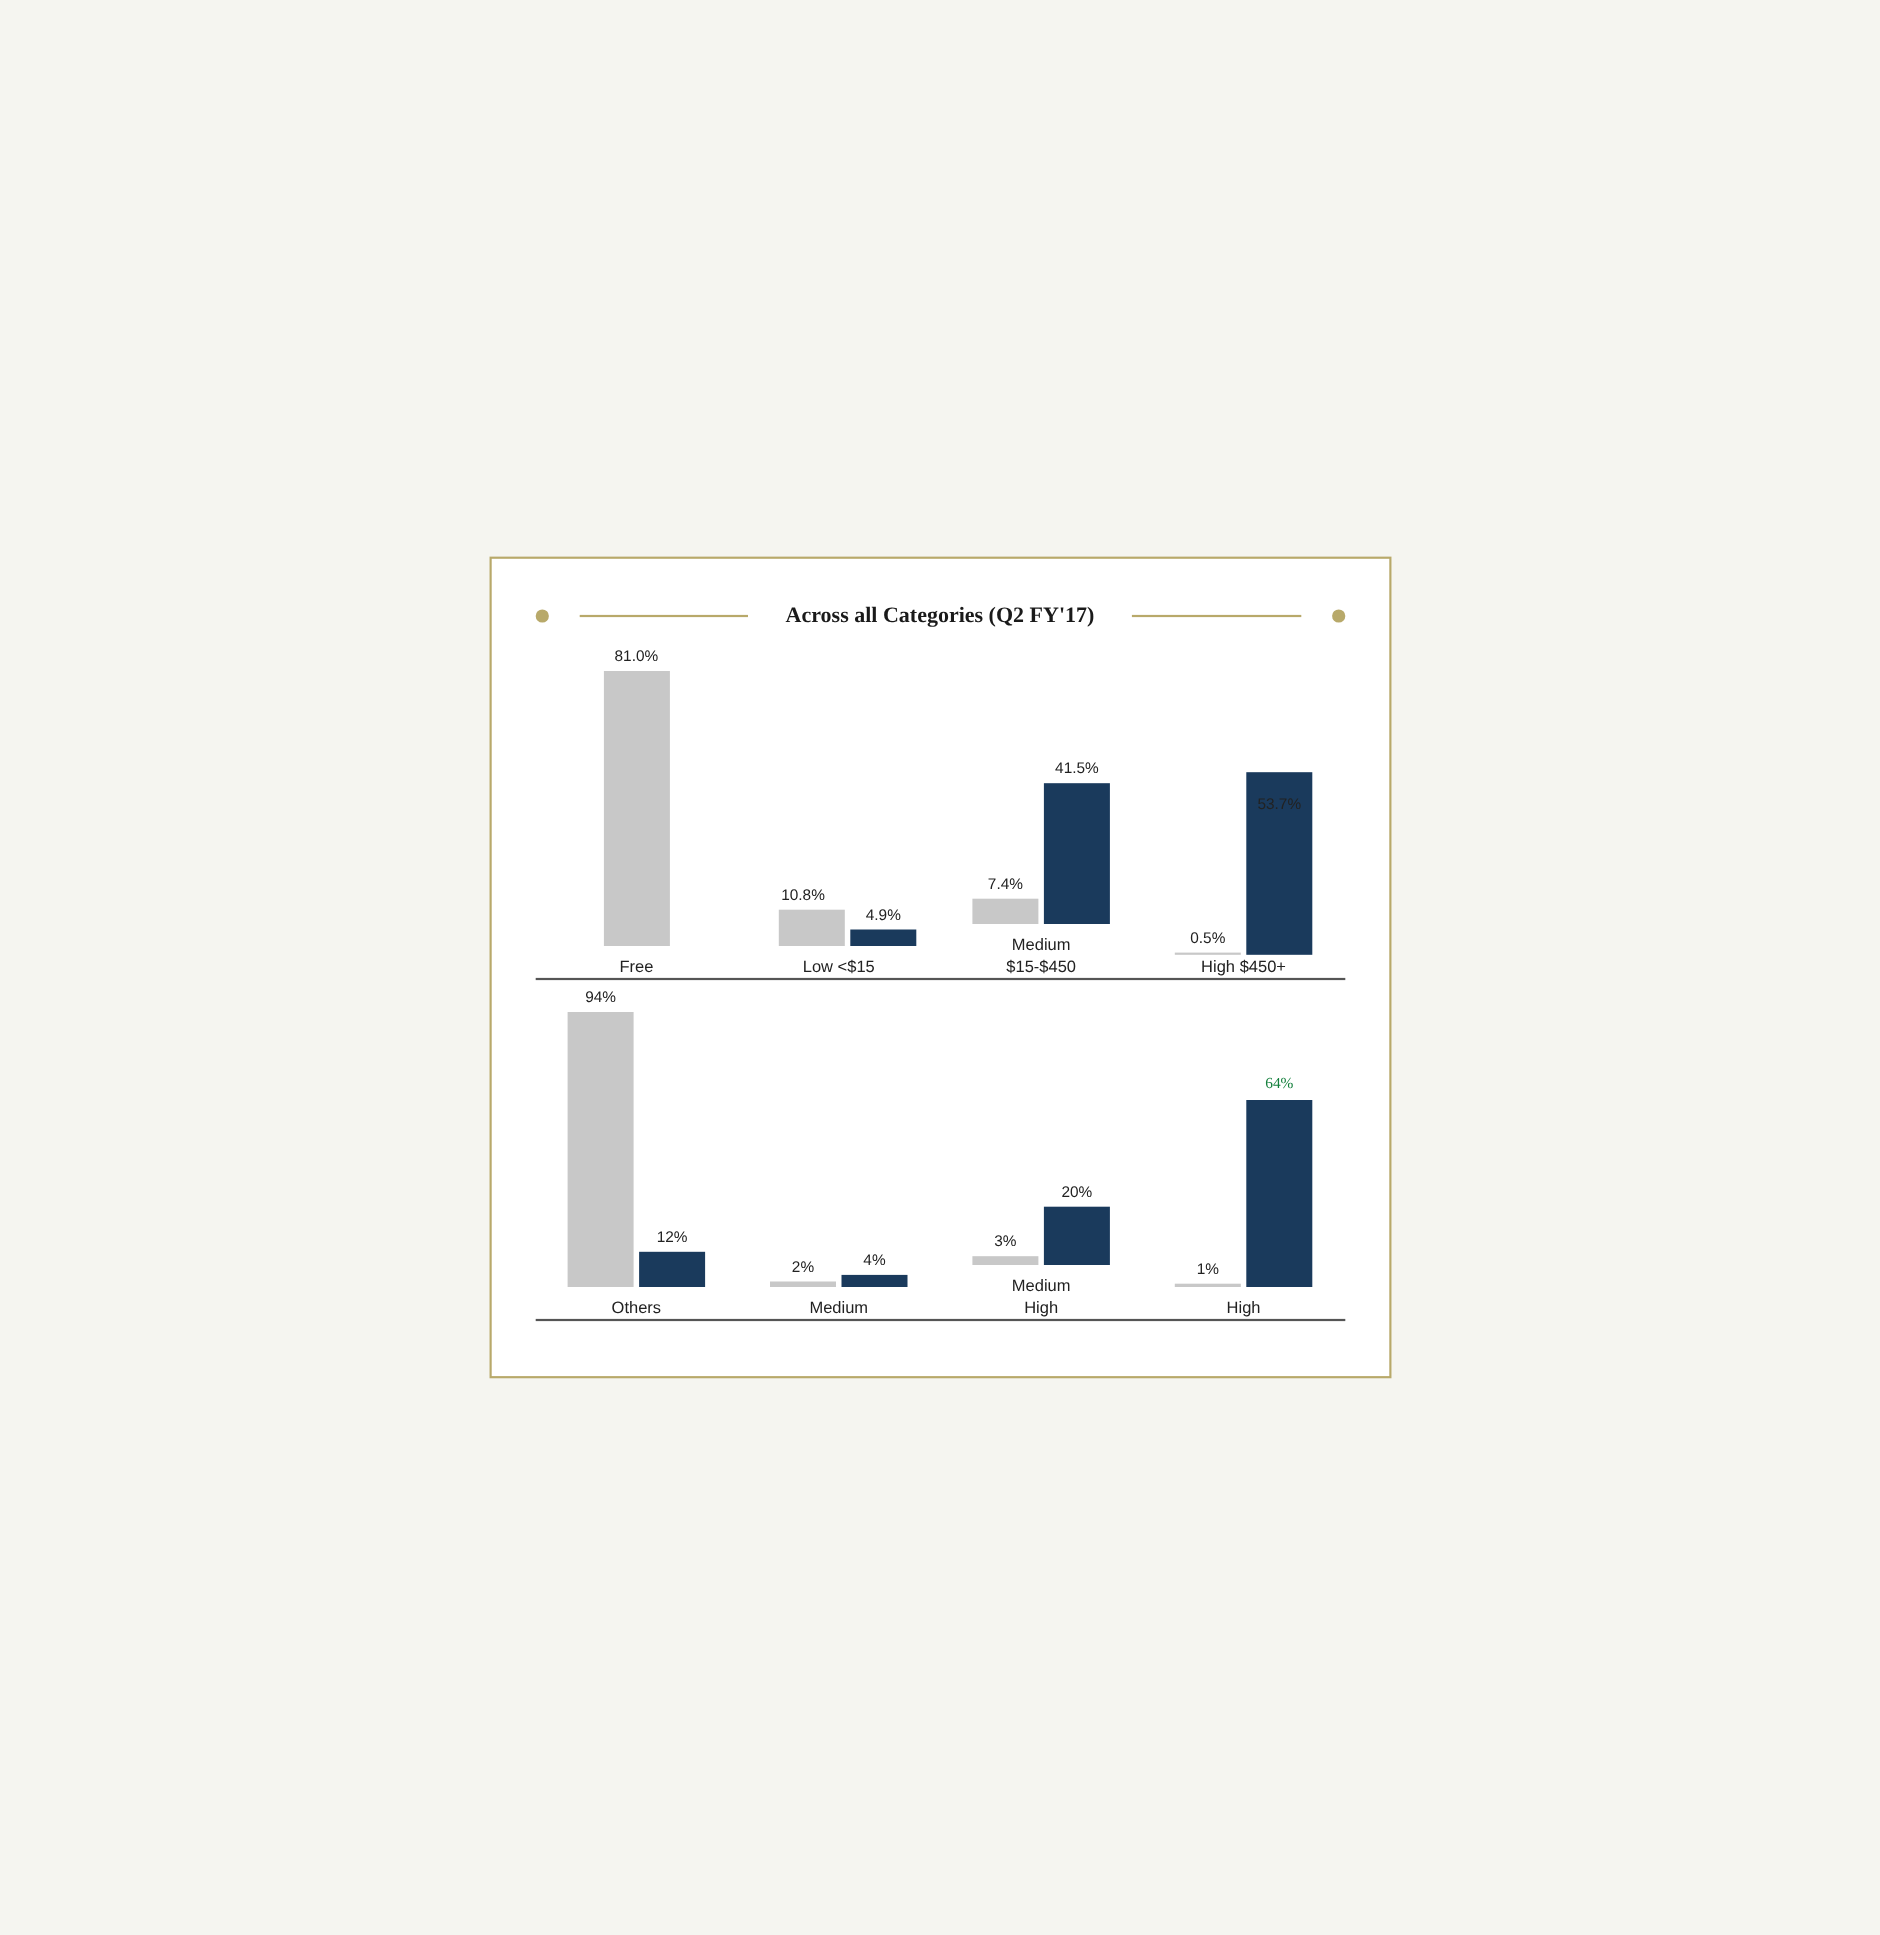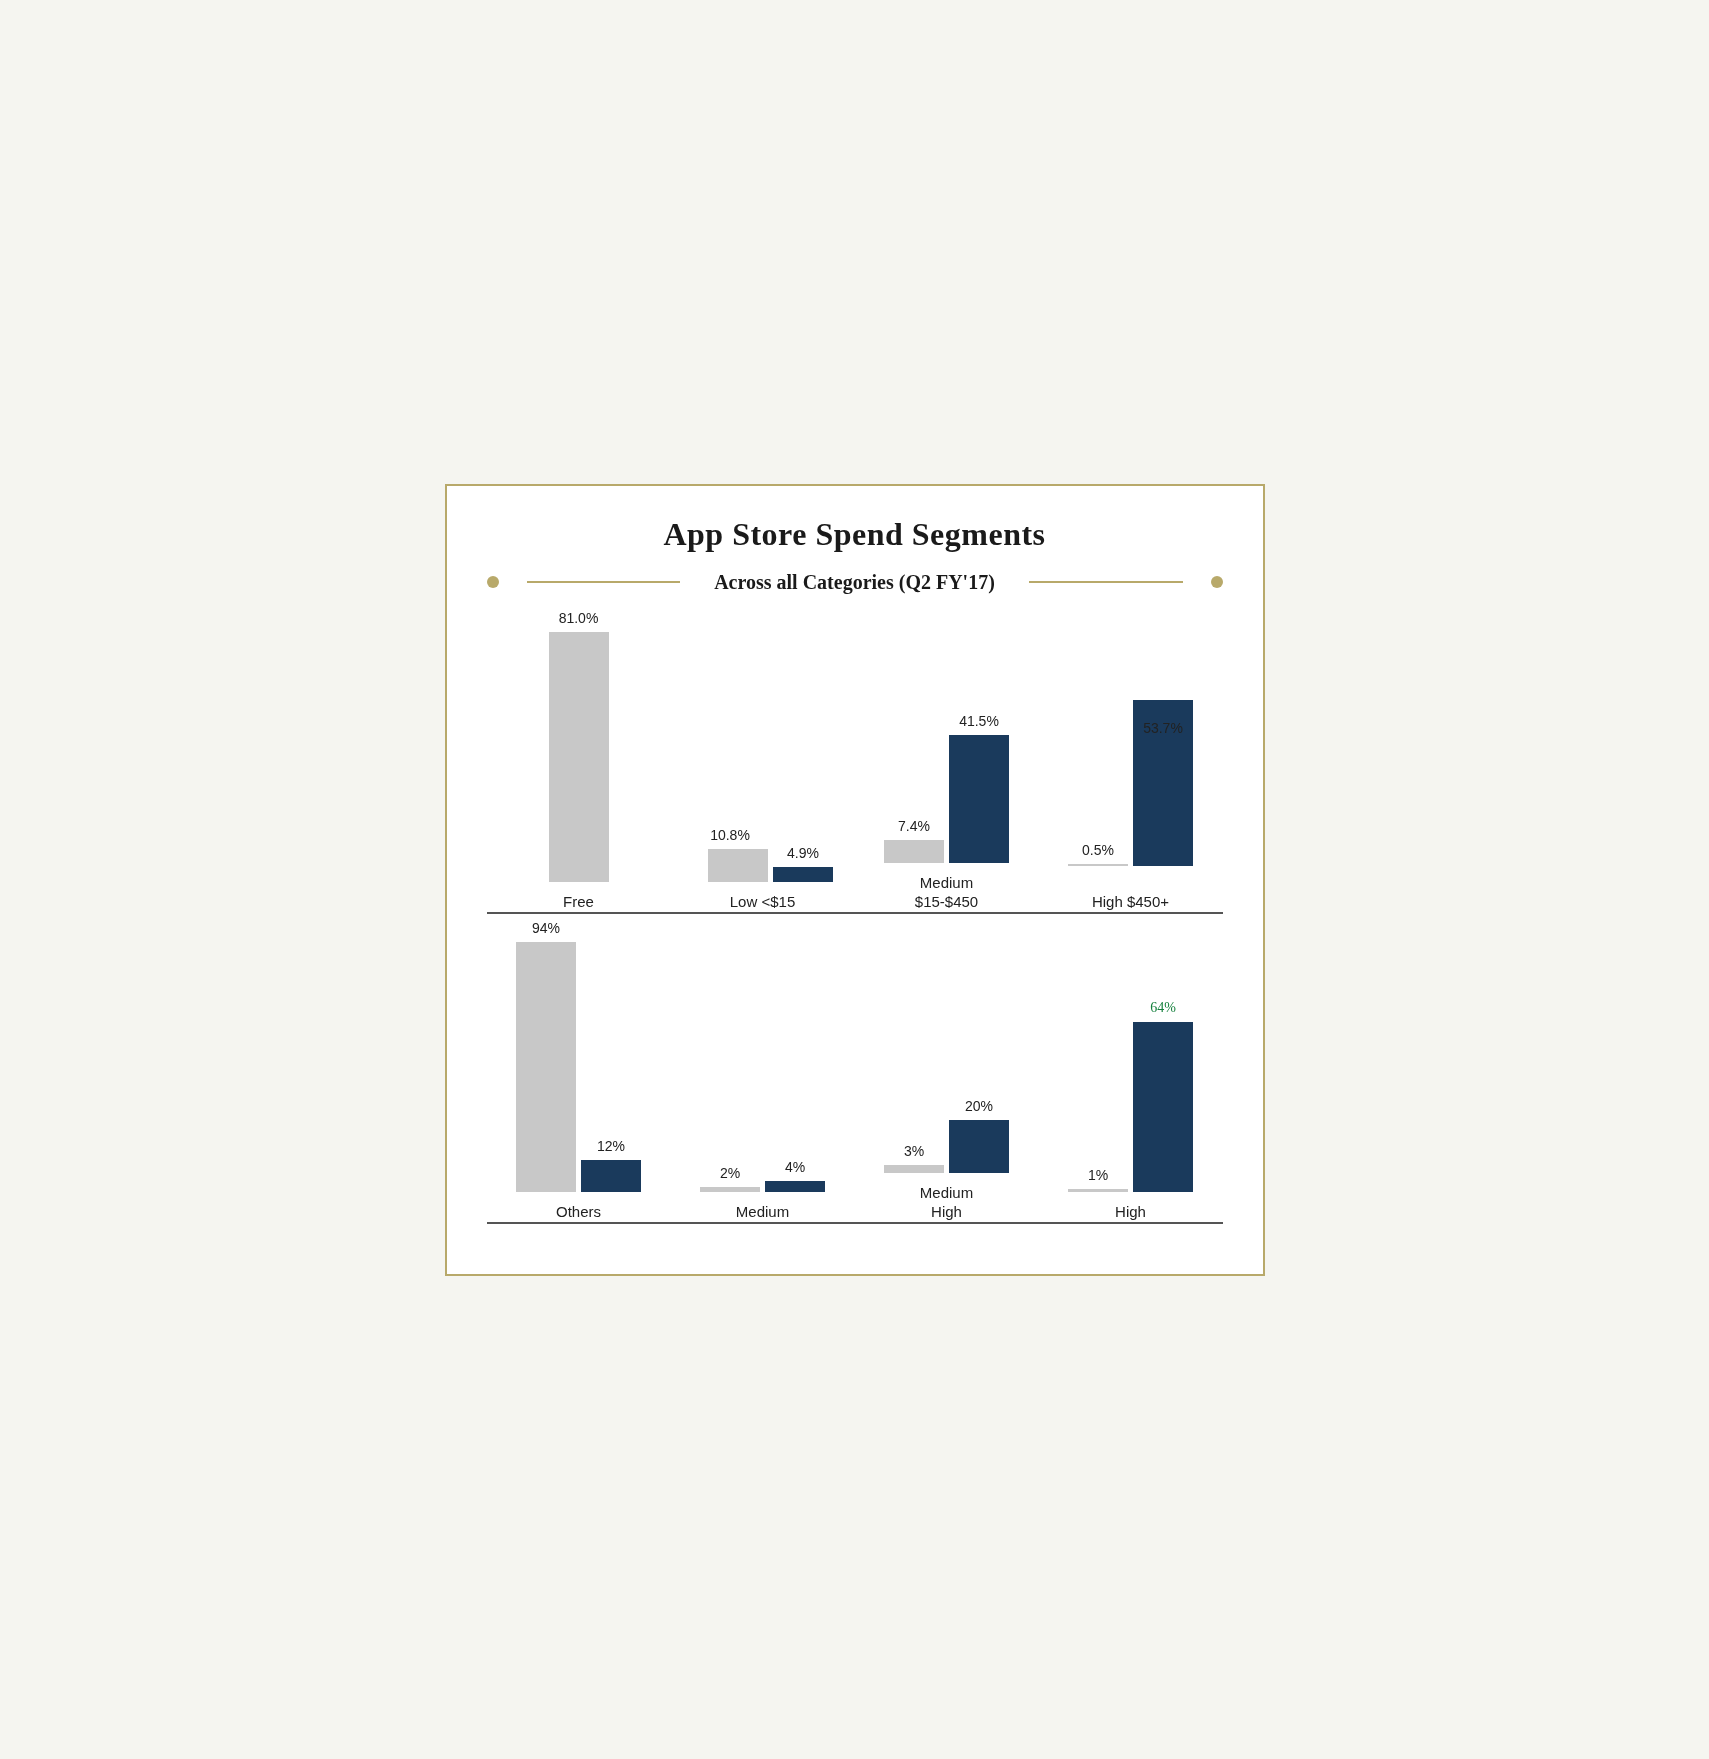--- a/index.html
+++ b/index.html
@@ -75,21 +75,20 @@
 
     .chart-area {
       position: relative;
       margin-bottom: 10px;
     }
   </style>
 </head>
 <body>
 
 <div class="card">
-  <div class="main-title">App Store Spend Segments</div>
 
 
   <div class="section-header">
     <span class="dot"></span>
     <span class="line"></span>
     <span class="title">Across all Categories (Q2 FY'17)</span>
     <span class="line"></span>
     <span class="dot"></span>
   </div>
 
@@ -135,21 +134,21 @@
           <div style="display: flex; align-items: flex-end; gap: 5px;">
             <div style="position: relative;">
               <div style="position: absolute; top: -22px; left: 50%; transform: translateX(-50%); font-size: 14px; color: rgb(34, 34, 34); white-space: nowrap; font-family: Arial, sans-serif;">0.5%</div>
               <div style="width: 60px; height: 2px; background: rgb(200, 200, 200);"></div>
             </div>
             <div style="position: relative;">
               <div style="position: absolute; top: -22px; left: 50%; transform: translateX(-50%); font-size: 14px; color: rgb(34, 34, 34); white-space: nowrap; font-family: Arial, sans-serif; margin-top: 42px;">53.7%</div>
               <div style="width: 60px; height: 166px; background: rgb(26, 58, 92);"></div>
             </div>
           </div>
-          <div style="text-align: center; font-size: 15px; color: rgb(34, 34, 34); margin-top: 26px; line-height: 1.3; font-family: Arial, sans-serif; white-space: pre-line;">High $450+</div>
+          <div style="text-align: center; font-size: 15px; color: rgb(34, 34, 34); margin-top: 2px; line-height: 1.3; font-family: Arial, sans-serif; white-space: pre-line;">High $450+</div>
         </div>
       </div>
     </div>
 
 
   <div class="chart-area" id="chart2">
       <div style="display: flex; align-items: flex-end; justify-content: space-around; height: 300px; border-bottom: 2px solid rgb(85, 85, 85); padding-top: 30px; margin-bottom: 8px;">
         <div style="display: flex; flex-direction: column; align-items: center; flex: 1 1 0%;">
           <div style="display: flex; align-items: flex-end; gap: 5px;">
             <div style="position: relative;">

